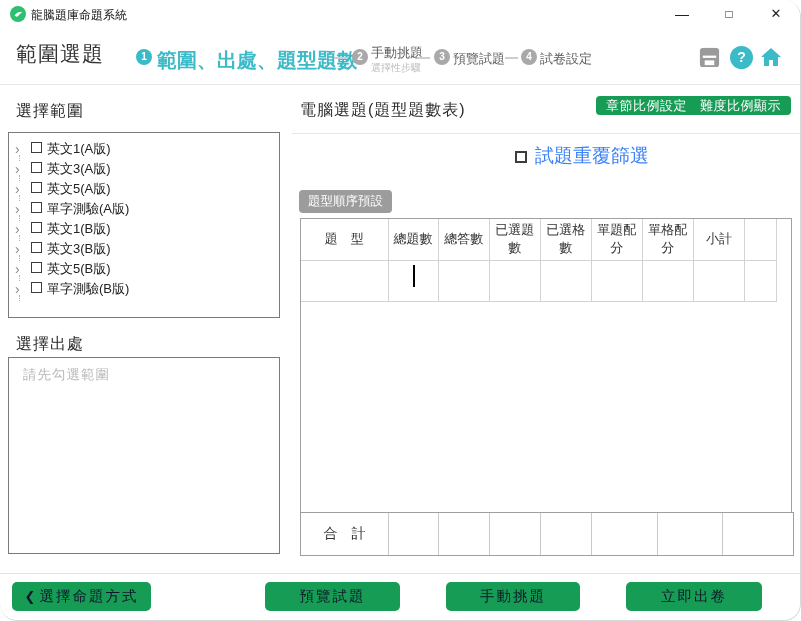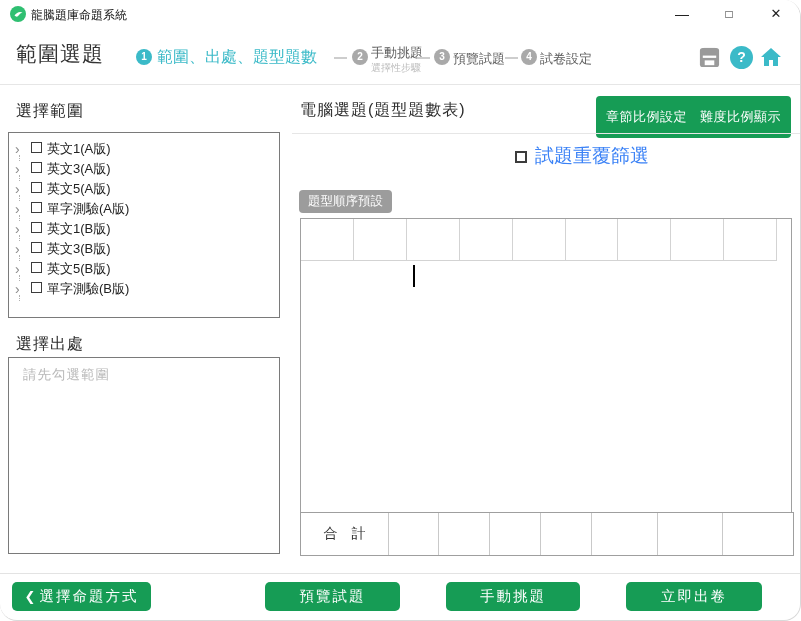--- a/index.html
+++ b/index.html
@@ -18,60 +18,60 @@
   .winbtn.min { left:665px; font-size:14px; }
   .winbtn.max { left:712px; font-size:12px; }
   .winbtn.cls { left:759px; font-size:13px; }
   
   .header { position:absolute; left:0; top:28px; width:100%; height:57px; border-bottom:1px solid #e6e6e6; background:#fff; }
   .page-title { position:absolute; left:16px; top:12px; font-size:21px; font-weight:500; color:#333; letter-spacing:1px; }
   .step-circle { position:absolute; width:16px; height:16px; border-radius:50%; color:#fff;
                  font-size:10px; text-align:center; line-height:16px; font-weight:bold; }
   .step-circle.active { background:#3bbac8; }
   .step-circle.idle { background:#a9a9a9; }
-  .step-label-active { position:absolute; font-size:16px; color:#3bbac8; font-weight:400; }
+  .step-label-active { position:absolute; font-size:20px; color:#3bbac8; font-weight:700; }
   .step-label { position:absolute; font-size:13px; color:#5d5d5d; }
   .step-sublabel { position:absolute; font-size:10px; color:#bcbcbc; }
   .step-dash { position:absolute; width:13px; height:2px; background:#cdcdcd; }
   .hicon { position:absolute; cursor:pointer; }
   .help-circle { width:23px; height:23px; border-radius:50%; background:#3bbac8; color:#fff;
                  font-size:14px; font-weight:bold; text-align:center; line-height:23px; }
   
   .sec-title { position:absolute; font-size:16px; color:#2d2d2d; letter-spacing:1px; }
   .cb { display:inline-block; width:12px; height:12px; border:2px solid #3c3c3c; background:#fff; vertical-align:middle; }
   .cb-row { position:absolute; font-size:19px; color:#3b82f6;margin-top:40px; }
   .cb-row .cb { margin-right:5px; }
   .listbox { position:absolute; border:1px solid #7a7a7a; background:#fff; }
   .tree-item { position:relative; height:20px; line-height:20px; font-size:13px; color:#222; padding-left:38px; }
   .chev { position:absolute; left:6px; top:0; width:12px; color:#8a8a8a; font-size:14px; cursor:pointer; }
   .chev::after { content:""; position:absolute; left:4px; top:16px; height:6px; border-left:1px dotted #b0b0b0; }
   .tree-item .cb { position:absolute; left:22px; top:3px; width:11px; height:11px; border-width:1.5px; }
   .placeholder { position:absolute; left:14px; top:8px; font-size:13.5px; color:#b9b9b9; letter-spacing:1px; }
   
-  .btn-green { position:absolute; height:42px; background:#169c55; color:#fff; border:none; border-radius:4px;
+  .btn-green { position:absolute; height:19px; background:#169c55; color:#fff; border:none; border-radius:4px;
                font-size:13px; font-family:inherit; padding:0 10px; cursor:pointer; letter-spacing:0.5px; }
   .sep { position:absolute; height:1px; background:#e6e6e6; }
   .btn-gray { position:absolute; left:299px; top:190px; height:23px; background:#9c9c9c; color:#fdfdfd;
               border:none; border-radius:4px; font-size:12.5px; font-family:inherit; padding:0 9px; cursor:pointer; }
   .qtable-wrap { position:absolute; left:300px; top:218px; width:492px; height:300px;
                  border:1px solid #a0a0a0; background:#fff; }
   table.qtable { border-collapse:collapse; table-layout:fixed; width:476px; }
   table.qtable th, table.qtable td { border-right:1px solid #d3d3d3; border-bottom:1px solid #d3d3d3;
                  font-size:13px; font-weight:normal; color:#333; text-align:center; padding:0; }
   table.qtable th { height:41px; }
   table.qtable td { height:41px; }
   table.qtable th:last-child, table.qtable td:last-child { }
   .caret { position:absolute; left:112px; top:46px; width:2px; height:22px; background:#000; }
   .totals { position:absolute; left:300px; top:512px; width:494px; height:44px;
             border:1px solid #9f9f9f; display:flex; background:#fff; }
   .totals .tcell { border-right:1px solid #c9c9c9; height:100%; display:flex; align-items:center; justify-content:center;
                    font-size:14px; color:#333; }
   .totals .tcell:last-child { border-right:none; }
   
-  .footer-btn { position:absolute; top:582px; height:29px; background:#169c55; color:#ffffff; border:none;
+  .footer-btn { position:absolute; top:582px; height:29px; background:#169c55; color:#0f172a; border:none;
                 border-radius:5px; font-size:14.5px; font-family:inherit; cursor:pointer; letter-spacing:2px; }
   .back-chev { font-size:13px; font-weight:bold; margin-right:4px; letter-spacing:0; }
 </style>
 </head>
 <body>
 
 <div id="app">
 
   <div class="titlebar">
     <svg class="app-icon" viewBox="0 0 16 16">
@@ -181,20 +181,31 @@
   <button class="btn-green" style="left:596px; top:96px;">章節比例設定</button>
   <button class="btn-green" style="left:690px; top:96px;">難度比例顯示</button>
 
   <div class="sep" style="left:292px; top:133px; width:509px;"></div>
 
   <button class="btn-gray">題型順序預設</button>
 
   <div class="qtable-wrap">
     <table class="qtable">
       <tbody>
+          <tr>
+        <th style="width:87px;">題　型</th>
+        <th style="width:50px;">總題數</th>
+        <th style="width:51px;">總答數</th>
+        <th style="width:51px;">已選題數</th>
+        <th style="width:51px;">已選格數</th>
+        <th style="width:51px;">單題配分</th>
+        <th style="width:51px;">單格配分</th>
+        <th style="width:51px;">小計</th>
+        <th style="width:32px;"></th>
+      </tr>
       <tr>
         <td></td>
         <td></td>
         <td></td>
         <td></td>
         <td></td>
         <td></td>
         <td></td>
         <td></td>
         <td></td>

